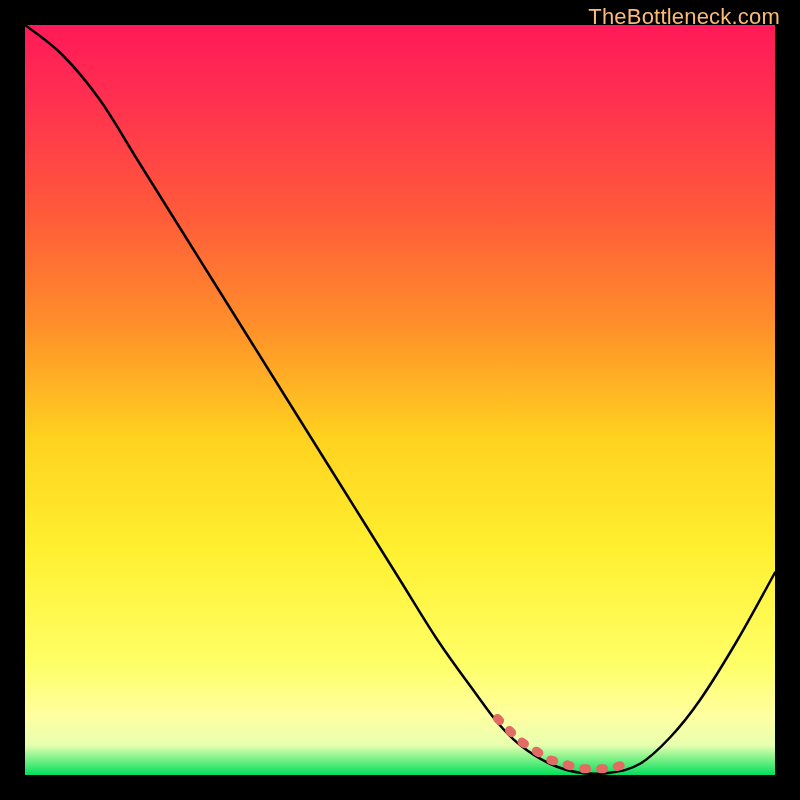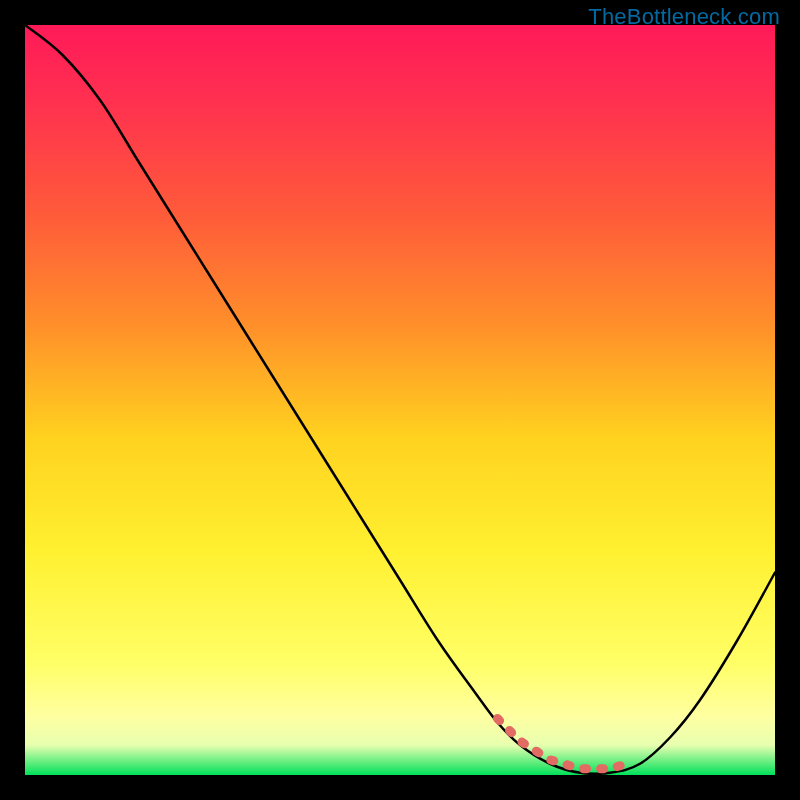--- a/index.html
+++ b/index.html
@@ -7,21 +7,21 @@
   .frame {
     position: relative;
     width: 800px;
     height: 800px;
     background: #000;
   }
   .watermark {
     position: absolute;
     top: 4px;
     right: 20px;
-    color: #0369a1;
+    color: #fdba74;
     font-family: Arial, Helvetica, sans-serif;
     font-size: 22px;
     font-weight: 500;
     letter-spacing: 0.2px;
   }
   .plot-area {
     position: absolute;
     left: 25px;
     top: 25px;
     width: 750px;

